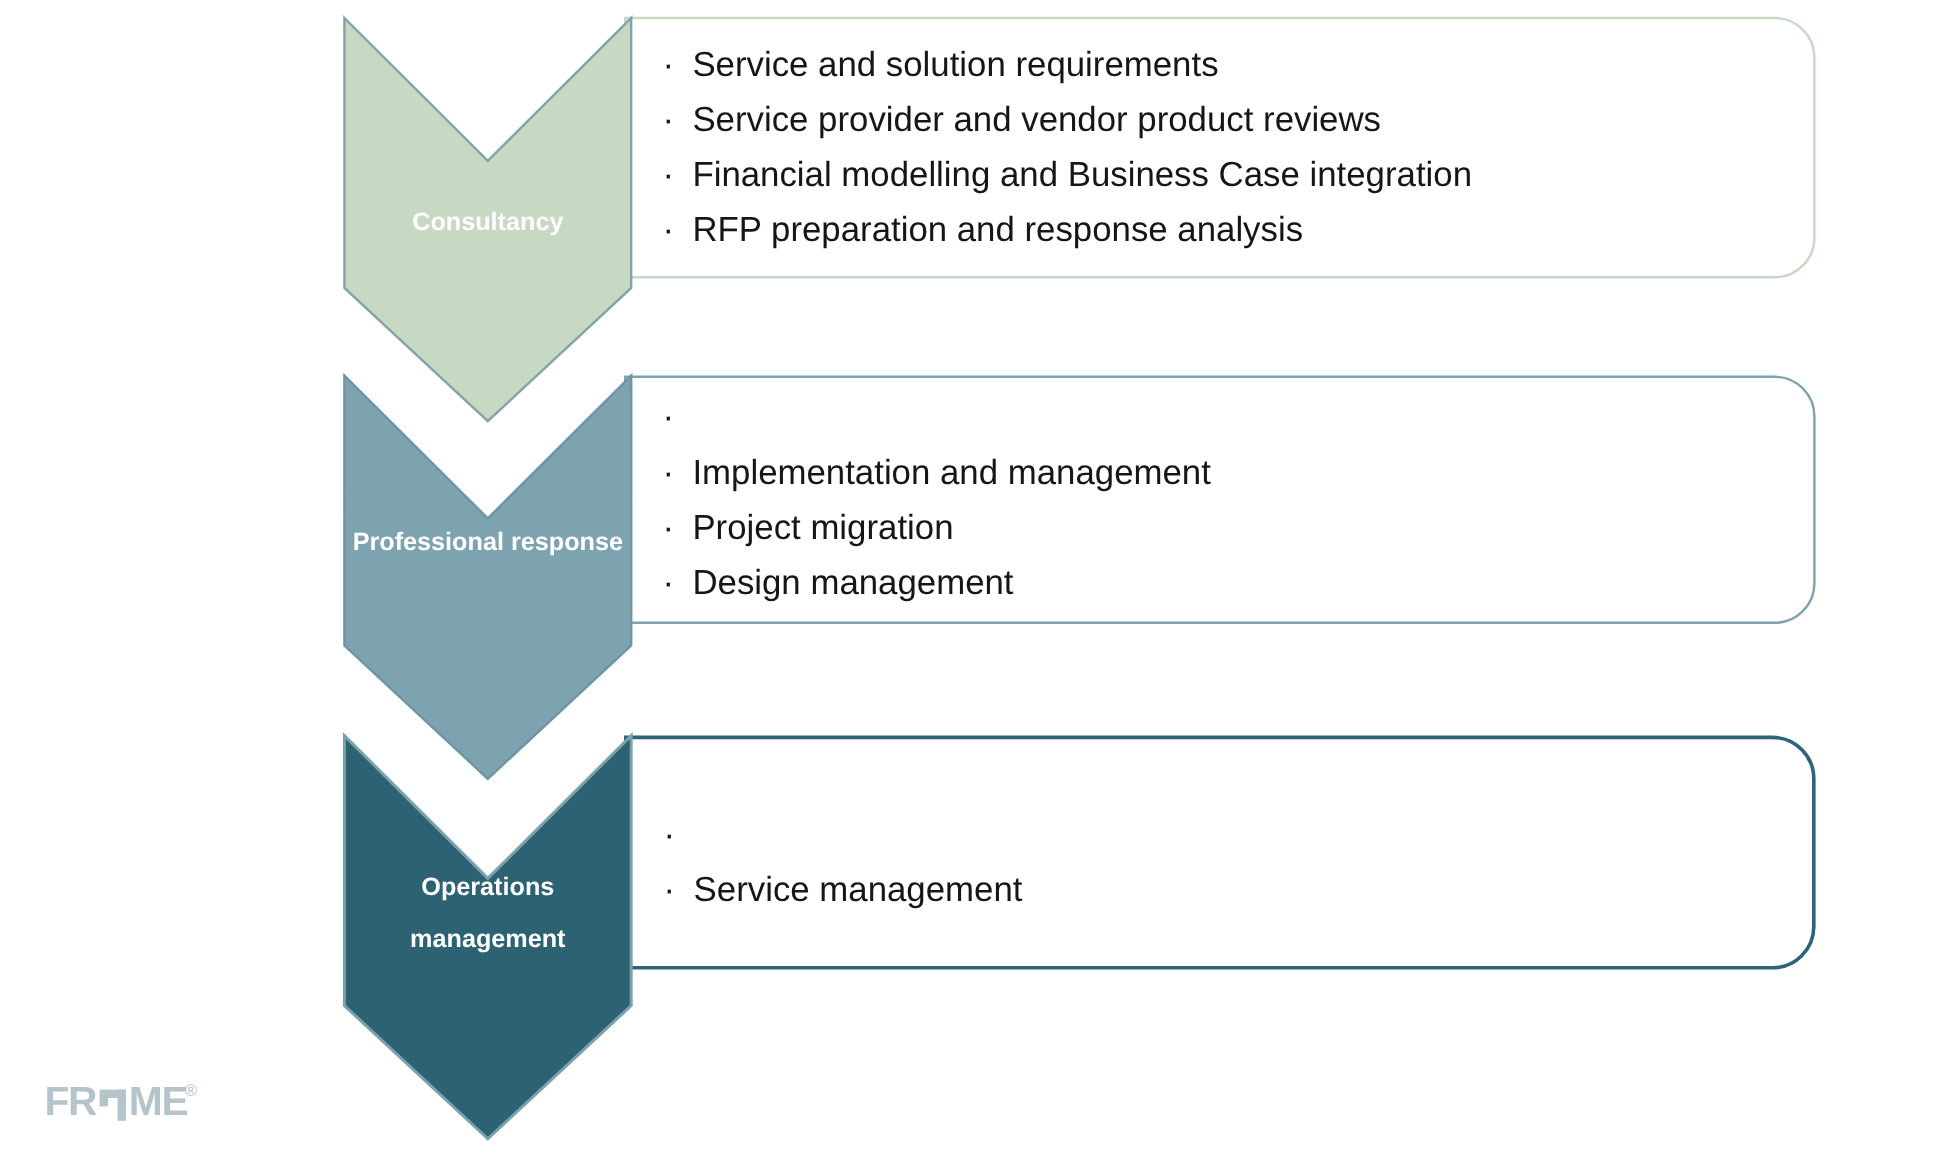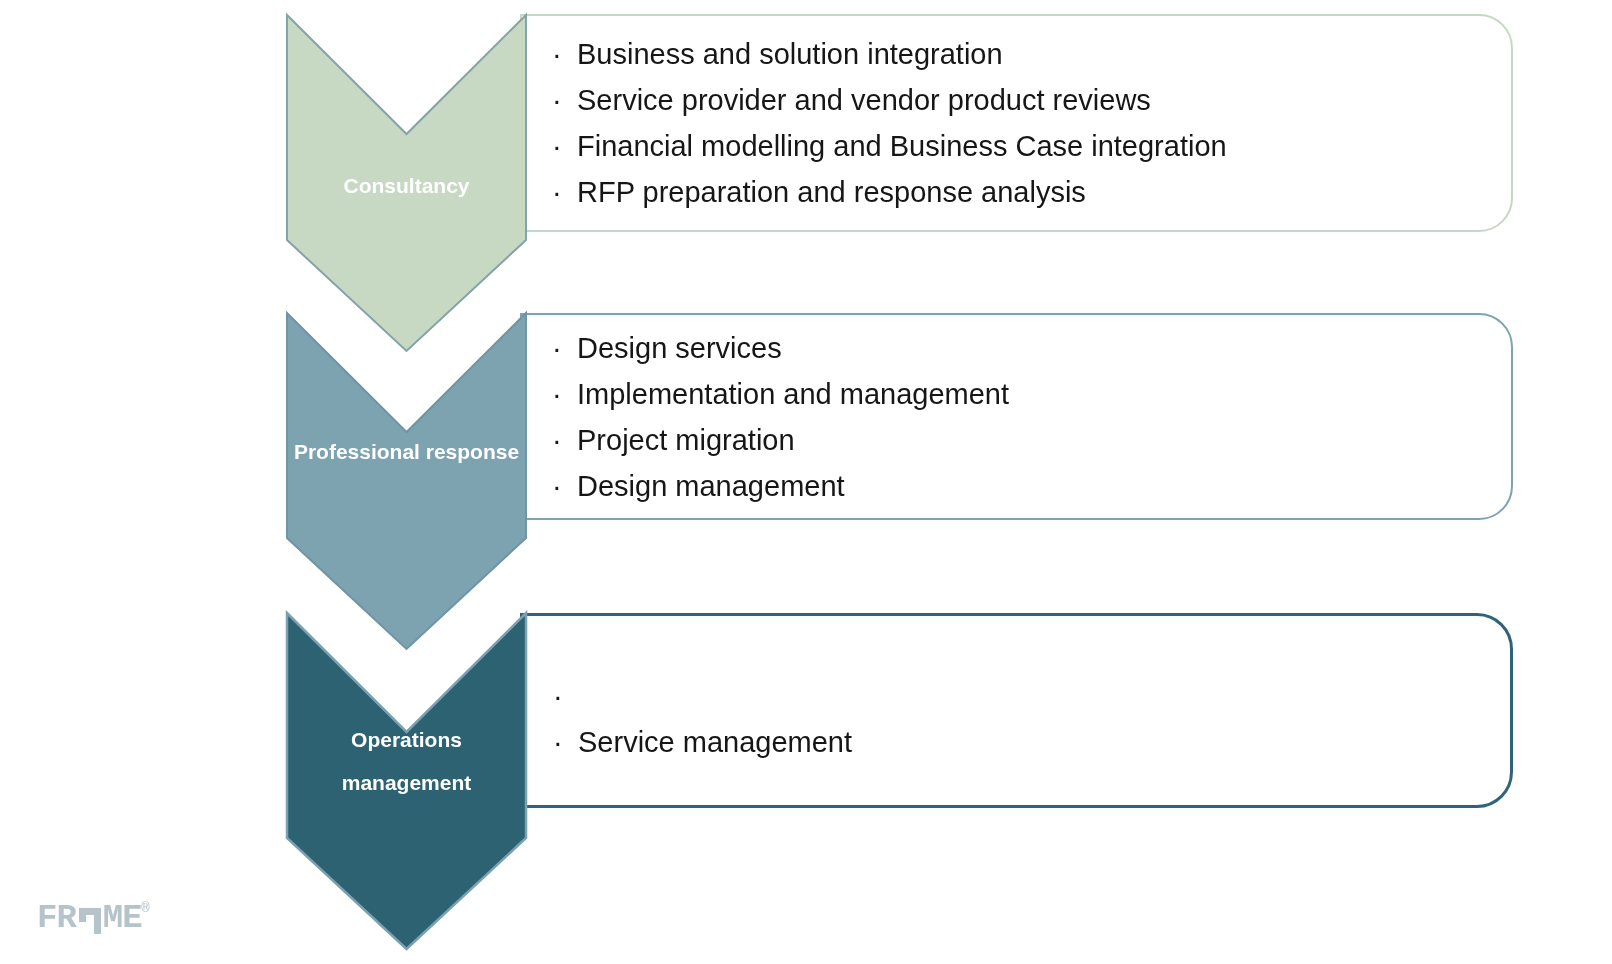--- a/index.html
+++ b/index.html
@@ -32,21 +32,21 @@
     position:absolute;left:2px;right:2px;text-align:center;color:#ffffff;
     font-weight:700;font-size:21px;line-height:43px;z-index:3;
   }
   .label1{top:150px;}
   .label2{top:118px;}
   .label3{top:106px;text-align:center;}
 
   
   .logo{
     position:absolute;left:37px;top:901px;color:#b5c3cb;
-    font-family:Liberation Mono, monospace;font-weight:700;font-size:34px;line-height:34px;
+    font-family:Liberation Sans, sans-serif;font-weight:700;font-size:34px;line-height:34px;
     letter-spacing:-1px;display:flex;align-items:flex-end;
   }
   .logo-a{
     display:inline-block;width:22px;height:26px;box-sizing:border-box;
     border-top:7px solid #b5c3cb;border-right:7px solid #b5c3cb;
     position:relative;margin:0 2px 1px 3px;
   }
   .logo-a::before{
     content:"";position:absolute;left:0;top:0;width:7px;height:7px;background:#b5c3cb;
   }
@@ -56,21 +56,21 @@
 </style>
 </head>
 <body>
 
 <div class="canvas">
 
   <div class="box box1">
     <ul class="bullets">
       <li>
         <span class="dot">·</span>
-        <span>Business and solution integration</span>
+        <span>Service and solution requirements</span>
       </li>
       <li>
         <span class="dot">·</span>
         <span>Service provider and vendor product reviews</span>
       </li>
       <li>
         <span class="dot">·</span>
         <span>Financial modelling and Business Case integration</span>
       </li>
       <li>
@@ -83,21 +83,20 @@
     <svg viewBox="0 0 241 338">
       <polygon points="1,1 120.5,120 240,1 240,226 120.5,337 1,226" fill="#c7d8c3" stroke="#84a3a9" stroke-width="2" stroke-linejoin="miter"></polygon>
     </svg>
     <div class="label label1">Consultancy</div>
   </div>
 
   <div class="box box2">
     <ul class="bullets">
       <li>
         <span class="dot">·</span>
-        <span>Design services</span>
       </li>
       <li>
         <span class="dot">·</span>
         <span>Implementation and management</span>
       </li>
       <li>
         <span class="dot">·</span>
         <span>Project migration</span>
       </li>
       <li>

